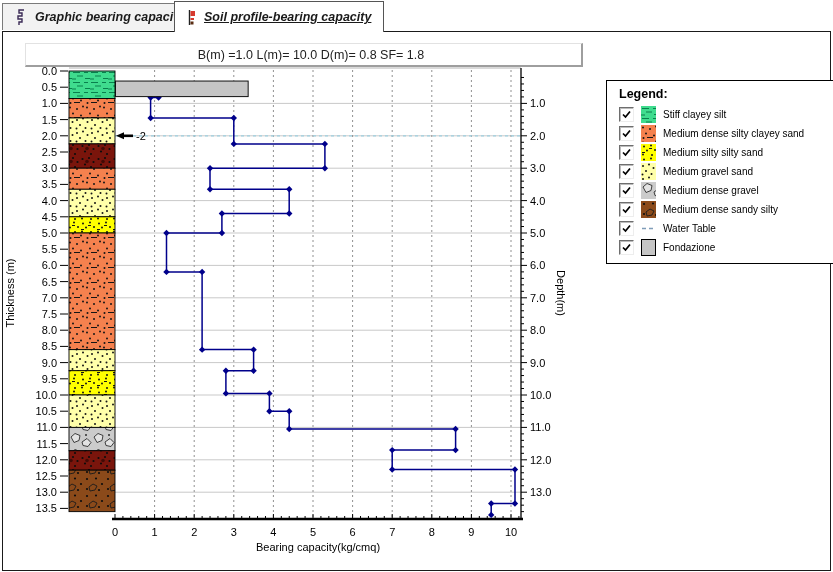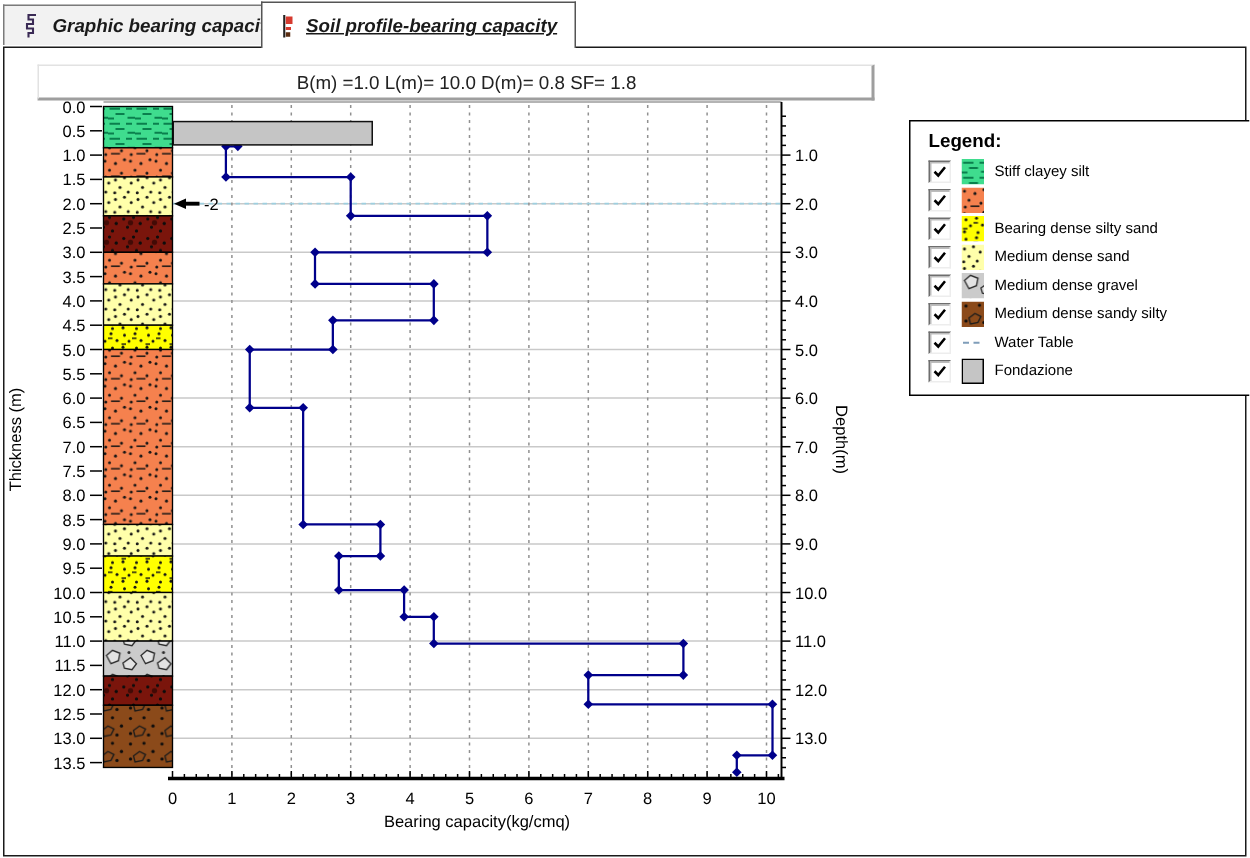--- a/index.html
+++ b/index.html
@@ -436,42 +436,43 @@
         </div>
         <div class="lg-row">
           <span class="cb">
             <svg width="11" height="11">
               <polyline points="2,5.5 4.5,8 9,2.5" fill="none" stroke="#000" stroke-width="1.7"></polyline>
             </svg>
           </span>
           <svg width="15" height="17" class="sw">
             <rect x="0" y="0" width="15" height="17" fill="url(#pat-silty-clayey-sand)"></rect>
           </svg>
+          <span class="lg-label">Medium dense silty clayey sand</span>
         </div>
         <div class="lg-row">
           <span class="cb">
             <svg width="11" height="11">
               <polyline points="2,5.5 4.5,8 9,2.5" fill="none" stroke="#000" stroke-width="1.7"></polyline>
             </svg>
           </span>
           <svg width="15" height="17" class="sw">
             <rect x="0" y="0" width="15" height="17" fill="url(#pat-silty-sand)"></rect>
           </svg>
-          <span class="lg-label">Bearing dense silty sand</span>
+          <span class="lg-label">Medium silty silty sand</span>
         </div>
         <div class="lg-row">
           <span class="cb">
             <svg width="11" height="11">
               <polyline points="2,5.5 4.5,8 9,2.5" fill="none" stroke="#000" stroke-width="1.7"></polyline>
             </svg>
           </span>
           <svg width="15" height="17" class="sw">
             <rect x="0" y="0" width="15" height="17" fill="url(#pat-sand)"></rect>
           </svg>
-          <span class="lg-label">Medium dense sand</span>
+          <span class="lg-label">Medium gravel sand</span>
         </div>
         <div class="lg-row">
           <span class="cb">
             <svg width="11" height="11">
               <polyline points="2,5.5 4.5,8 9,2.5" fill="none" stroke="#000" stroke-width="1.7"></polyline>
             </svg>
           </span>
           <svg width="15" height="17" class="sw">
             <rect x="0" y="0" width="15" height="17" fill="url(#pat-gravel)"></rect>
           </svg>

